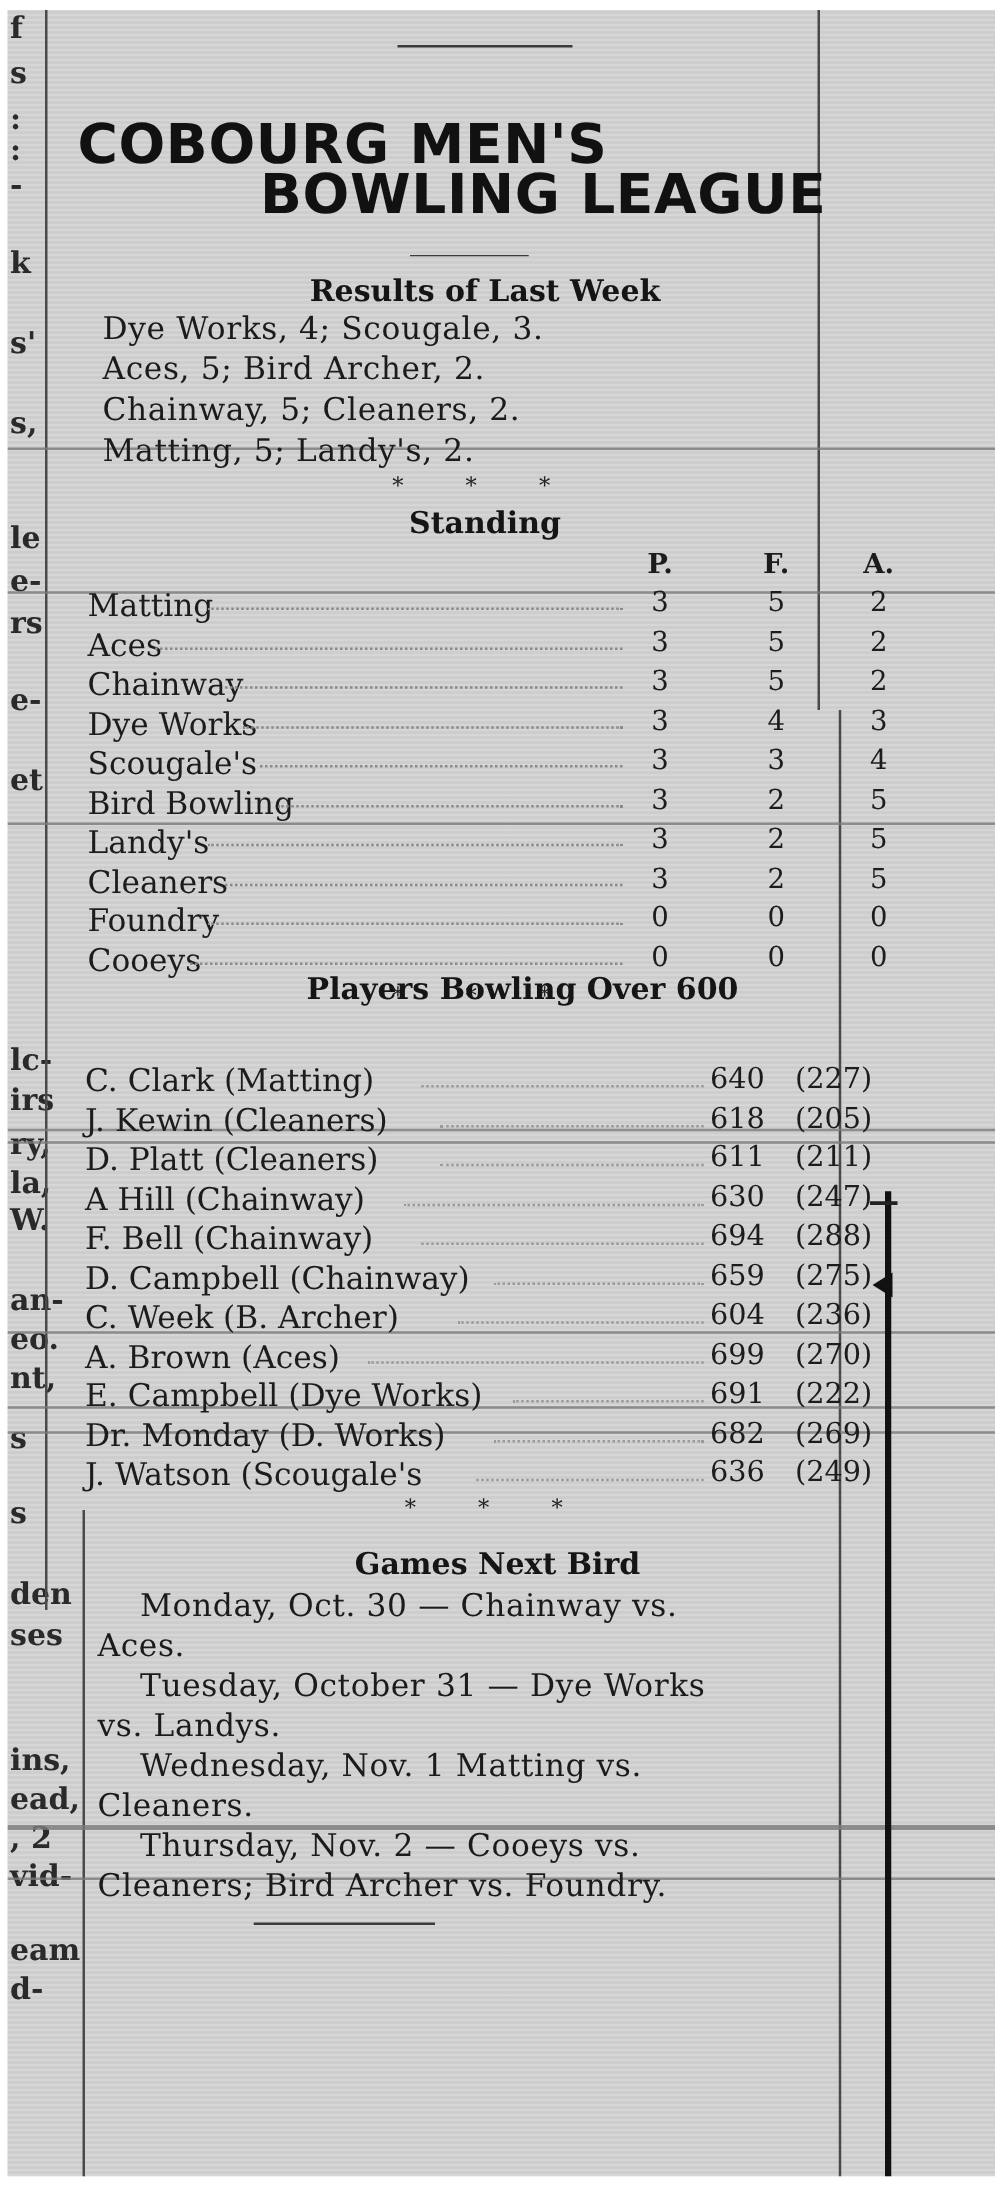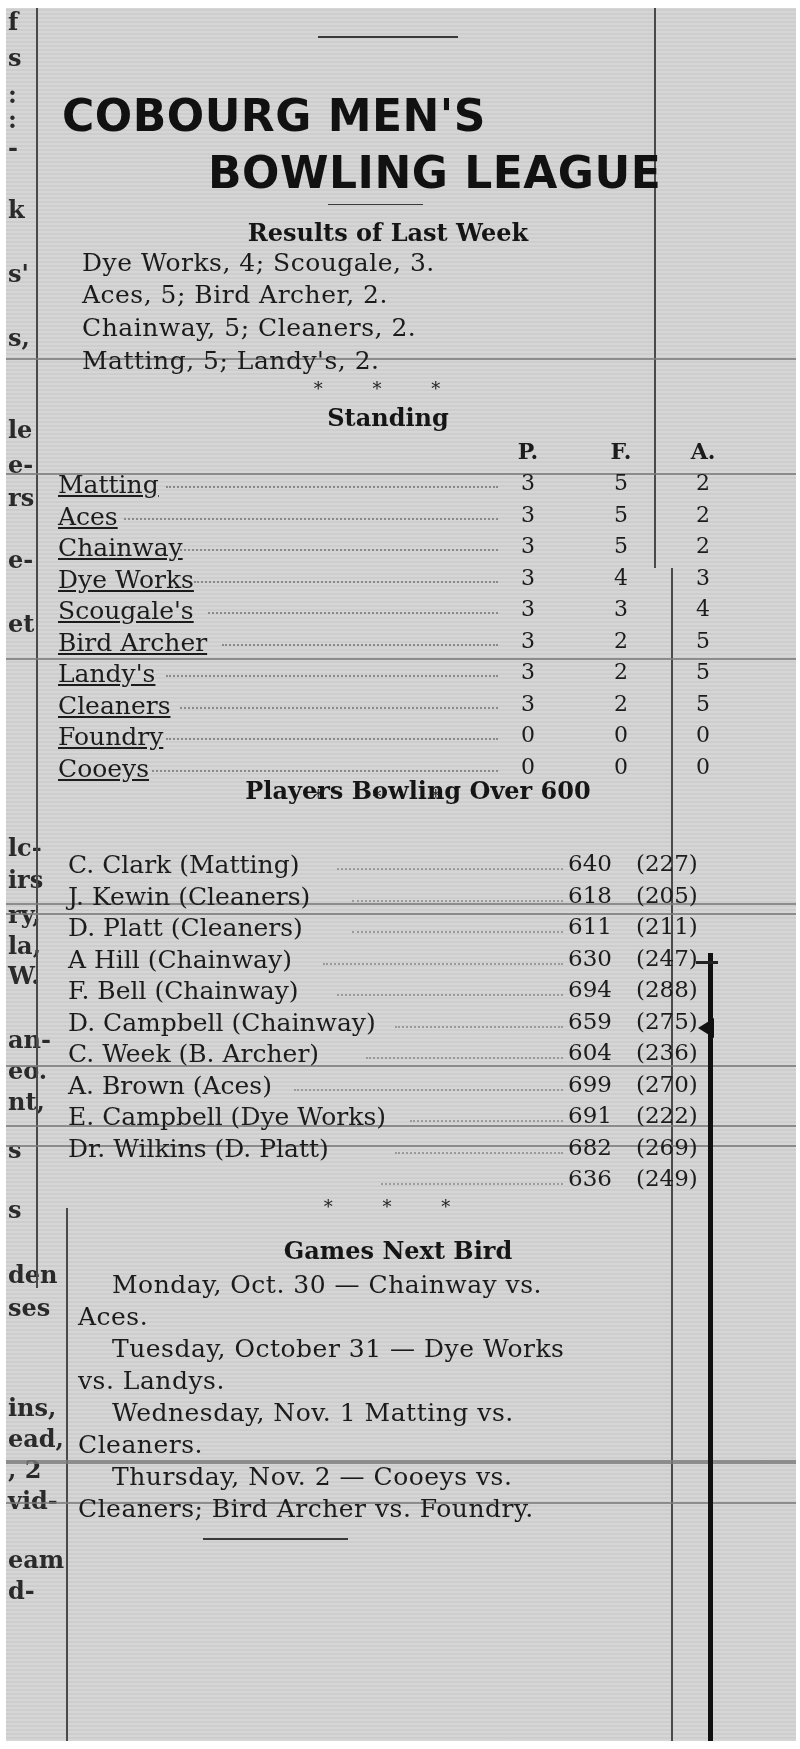--- a/index.html
+++ b/index.html
@@ -25,32 +25,32 @@
   .vline { position: absolute; background: #4a4a4a; width: 2px; }
   .hline { position: absolute; background: #7a7a7a; height: 2px; opacity: 0.8; }
   .article {
     position: absolute; left: 52px; top: 0; width: 690px; height: 100%;
   }
   .headline {
     position: absolute; font-family: "DejaVu Sans", "Liberation Sans", sans-serif;
     font-weight: bold; font-size: 44px; color: #111; letter-spacing: 0.5px;
   }
   .hl1 { left: 4px; top: 82px; }
-  .hl2 { left: 150px; top: 139px; }
+  .hl2 { left: 150px; top: 122px; }
   .rule { position: absolute; height: 2px; background: #3a3a3a; }
   .sub {
     position: absolute; left: 0; width: 660px; text-align: center;
     font-weight: bold; font-size: 24px; color: #151515;
   }
   .line {
     position: absolute; font-size: 25px; white-space: nowrap; color: #1b1b1b; letter-spacing: 0.5px;
   }
   .stars { position: absolute; width: 660px; text-align: center; font-size: 18px; letter-spacing: 22px; color:#222; }
   .stand-row { position: absolute; left: 0; width: 690px; height: 32px; font-size: 25px; }
-  .stand-row .team { position: absolute; left: 0; top: 0; text-decoration: underline; }
+  .stand-row .team { position: absolute; left: 12px; top: 0; }
   .stand-row .dots { position: absolute; left: 120px; width: 320px; top: 16px; border-bottom: 2px dotted #8a8a8a; }
   .num { position: absolute; top: 0; font-size: 22px; width: 30px; text-align: center; }
   .cP { left: 455px; } .cF { left: 548px; } .cA { left: 630px; }
   .hdr { font-weight: bold; }
   .player-row { position: absolute; left: 10px; width: 670px; height: 32px; font-size: 25px; }
   .player-row .pname { position: absolute; left: 0; top: 0; white-space: nowrap; }
   .player-row .score { position: absolute; left: 500px; top: 0; font-size: 23px; }
   .player-row .high { position: absolute; left: 568px; top: 0; font-size: 23px; }
   .player-row .pdots { position: absolute; left: 360px; width: 135px; top: 18px; border-bottom: 2px dotted #9a9a9a; }
   .right-bar { position: absolute; left: 702px; top: 945px; width: 5px; height: 790px; background: #111; }
@@ -169,21 +169,21 @@
           <span class="num cA">3</span>
         </div>
         <div class="stand-row" style="top: 588px;">
           <span class="team">Scougale's</span>
           <span class="dots" style="left: 150px; width: 290px;"></span>
           <span class="num cP">3</span>
           <span class="num cF">3</span>
           <span class="num cA">4</span>
         </div>
         <div class="stand-row" style="top: 619.5px;">
-          <span class="team">Bird Archer</span>
+          <span class="team">Bird Bowling</span>
           <span class="dots" style="left: 164px; width: 276px;"></span>
           <span class="num cP">3</span>
           <span class="num cF">2</span>
           <span class="num cA">5</span>
         </div>
         <div class="stand-row" style="top: 651px;">
           <span class="team">Landy's</span>
           <span class="dots" style="left: 108px; width: 332px;"></span>
           <span class="num cP">3</span>
           <span class="num cF">2</span>
@@ -264,26 +264,27 @@
           <span class="score">699</span>
           <span class="high">(270)</span>
         </div>
         <div class="player-row" style="top: 1094px;">
           <span class="pname">E. Campbell (Dye Works)</span>
           <span class="pdots" style="left: 341.5px; width: 153.5px;"></span>
           <span class="score">691</span>
           <span class="high">(222)</span>
         </div>
         <div class="player-row" style="top: 1125.5px;">
-          <span class="pname">Dr. Wilkins (D. Platt)</span>
+          <span class="pname">Dr. Monday (D. Works)</span>
           <span class="pdots" style="left: 327px; width: 168px;"></span>
           <span class="score">682</span>
           <span class="high">(269)</span>
         </div>
         <div class="player-row" style="top: 1157px;">
+          <span class="pname">J. Watson (Scougale's</span>
           <span class="pdots" style="left: 312.5px; width: 182.5px;"></span>
           <span class="score">636</span>
           <span class="high">(249)</span>
         </div>
       </div>
 
     <div class="stars" style="top:1188px;left:10px;">* * *</div>
 
     <div class="sub" style="top:1228px;left:10px;">Games Next Bird</div>
     <div class="line" style="left:54px;top:1262px;">Monday, Oct. 30 — Chainway vs.</div>

